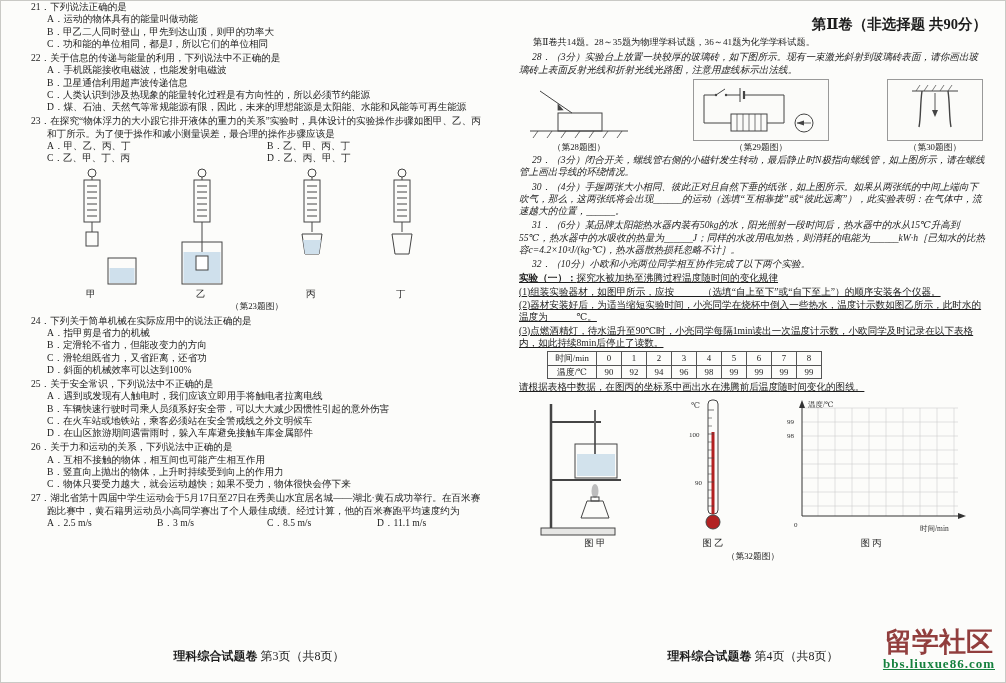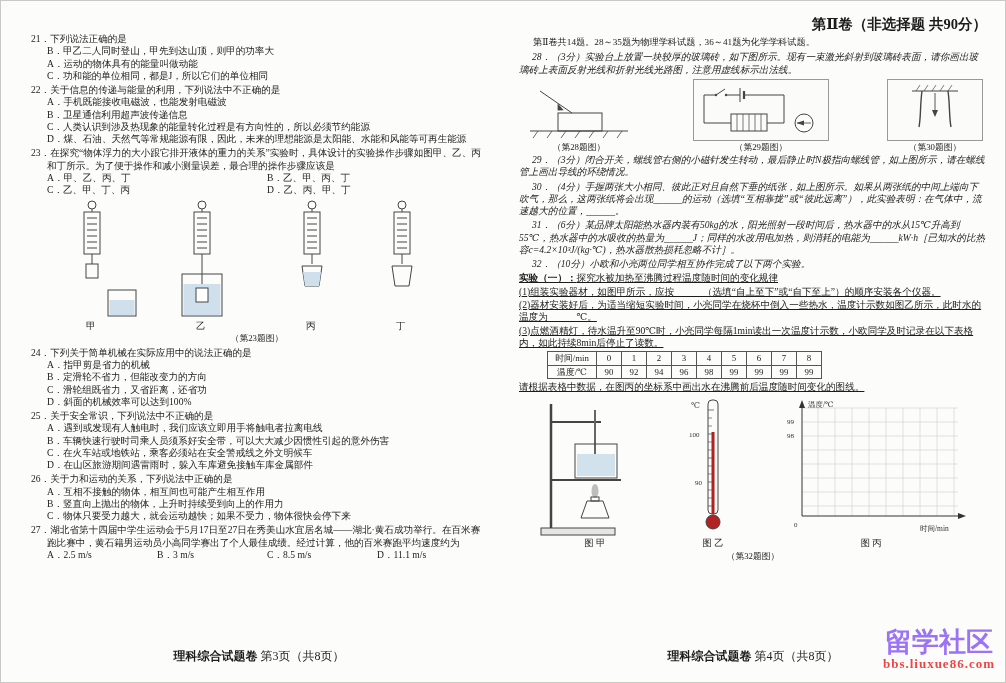--- a/index.html
+++ b/index.html
@@ -2,21 +2,21 @@
 <html><head>
 <meta charset="utf-8">
 <style>
   html,body{margin:0;padding:0;background:#e9e9e7;}
   .page{
     position:relative;width:1006px;height:683px;margin:0 auto;
     background:#fcfcfa;border:1px solid #c9c9c5;box-sizing:border-box;
     font-family:"Liberation Serif","DejaVu Serif",serif;
     color:#1c1c1c;overflow:hidden;
   }
-  .col{position:absolute;top:32px;font-size:9.6px;line-height:1.28;}
+  .col{position:absolute;top:0;font-size:9.6px;line-height:1.28;}
   .col-left{left:30px;width:456px;}
   .col-right{left:518px;width:468px;top:12px;}
   .q{margin-bottom:2px;}
   .stem{padding-left:16px;text-indent:-16px;}
   .opt{padding-left:16px;}
   .optrow{padding-left:16px;display:flex;}
   .optrow .o2{width:50%;}
   .optrow .o4{width:25%;}
   .para{text-indent:13px;margin-bottom:2px;font-style:italic;}
   .step{margin-bottom:1px;text-decoration:underline;}
@@ -34,37 +34,37 @@
   .dtable td{border:1px solid #555;text-align:center;font-size:8.8px;
     width:24px;padding:1px 0;line-height:1.2;}
   .dtable td.hd{width:48px;}
   .fig32row{display:flex;justify-content:space-around;align-items:flex-end;margin-top:3px;}
   .fig32cell{text-align:center;font-size:9.3px;}
   .footer{position:absolute;bottom:17px;font-size:12px;text-align:center;width:456px;}
   .footer .t{font-weight:bold;}
   .footer-left{left:30px;}
   .footer-right{left:518px;width:468px;}
   .watermark{position:absolute;right:10px;bottom:10px;text-align:center;pointer-events:none;}
-  .watermark .wm1{font-size:27px;font-weight:bold;color:#8b5cf6;opacity:.85;line-height:1;}
-  .watermark .wm2{font-size:13px;font-weight:bold;color:#ef4444;
-    text-shadow:0 0 2px #fff,0 0 2px #fff;letter-spacing:1px;}
+  .watermark .wm1{font-size:27px;font-weight:bold;color:#7f1d1d;opacity:.85;line-height:1;}
+  .watermark .wm2{font-size:13px;font-weight:bold;color:#15803d;
+    text-shadow:0 0 2px #fff,0 0 2px #fff;letter-spacing:1px;text-decoration:underline;}
   svg{display:block;}
   svg text{font-family:"Liberation Serif","DejaVu Serif",serif;fill:#333;}
 </style>
 </head>
 <body>
 
 <div class="page">
 
   <div class="col col-left">
 
     <div class="q">
       <div class="stem">21．下列说法正确的是</div>
+      <div class="opt">A．运动的物体具有的能量叫做动能</div>
       <div class="opt">B．甲乙二人同时登山，甲先到达山顶，则甲的功率大</div>
-      <div class="opt">A．运动的物体具有的能量叫做动能</div>
       <div class="opt">C．功和能的单位相同，都是J，所以它们的单位相同</div>
     </div>
 
     <div class="q">
       <div class="stem">22．关于信息的传递与能量的利用，下列说法中不正确的是</div>
       <div class="opt">A．手机既能接收电磁波，也能发射电磁波</div>
       <div class="opt">B．卫星通信利用超声波传递信息</div>
       <div class="opt">C．人类认识到涉及热现象的能量转化过程是有方向性的，所以必须节约能源</div>
       <div class="opt">D．煤、石油、天然气等常规能源有限，因此，未来的理想能源是太阳能、水能和风能等可再生能源</div>
     </div>

